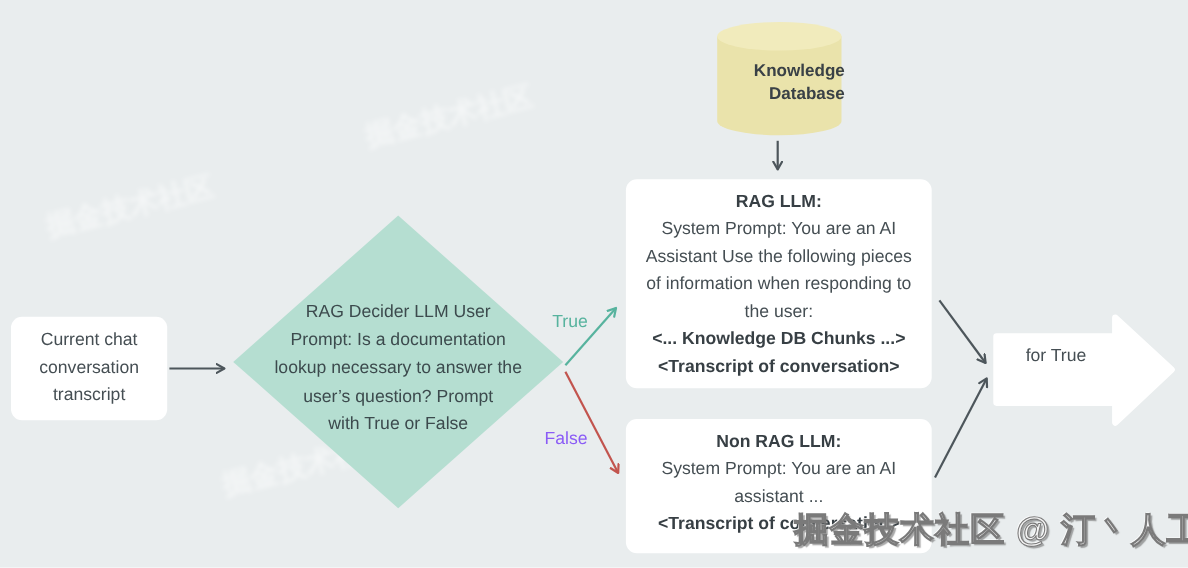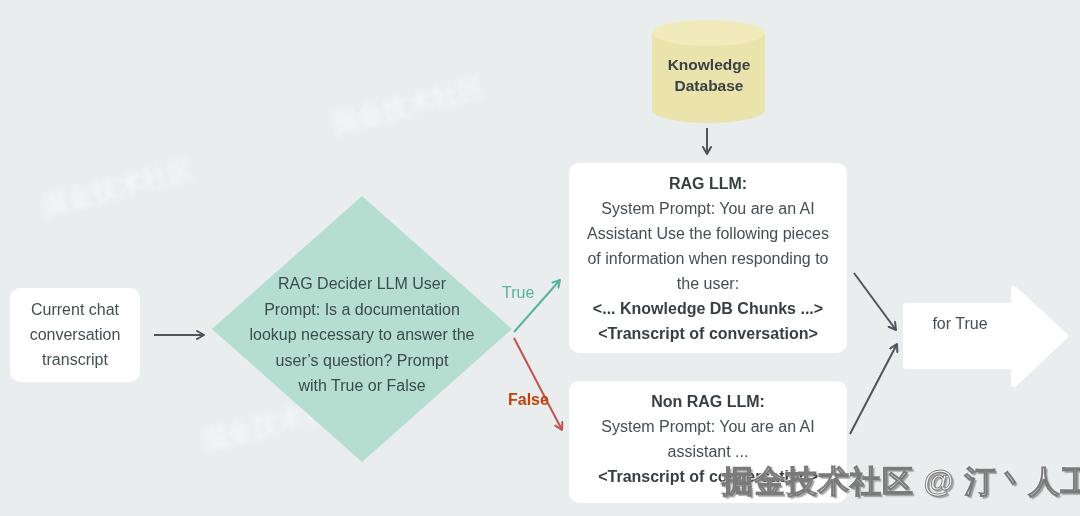--- a/index.html
+++ b/index.html
@@ -14,38 +14,38 @@
     font-size:26px;font-weight:bold;transform:rotate(-14deg);
     pointer-events:none;white-space:nowrap;
   }
   .wbox{
     position:absolute;background:#ffffff;border-radius:10px;
     color:#454e53;font-size:16px;line-height:25px;text-align:center;
     box-sizing:border-box;
   }
   .wbox .line{white-space:nowrap;}
   .b{font-weight:bold;color:#373f44;}
-  #input-box{left:10px;top:288px;width:130px;height:94px;padding-top:9px;text-align:center;}
+  #input-box{left:10px;top:288px;width:142px;height:94px;padding-top:9px;text-align:center;}
   #rag-box{left:569px;top:163px;width:278px;height:190px;padding-top:8px;}
   #nonrag-box{left:569px;top:381px;width:278px;height:122px;padding-top:8px;}
   .diamond-text{
     position:absolute;left:222px;top:271px;width:280px;text-align:center;
     font-size:16px;line-height:25.5px;color:#3c4a4d;
   }
   .db-text{
-    position:absolute;left:650px;top:54px;width:118px;text-align:center;
+    position:absolute;left:650px;top:54px;width:118px;text-align:right;
     font-weight:bold;font-size:15.5px;line-height:21px;color:#3a4146;
   }
   .response-text{
     position:absolute;left:903px;top:311px;width:114px;text-align:center;
     font-size:16px;line-height:25px;color:#454e53;
   }
   .edge-label{position:absolute;font-size:16px;white-space:nowrap;}
   #true-label{left:502px;top:284px;color:#57b39e;}
-  #false-label{left:508px;top:391px;color:#c2410c;font-weight:bold;}
+  #false-label{left:495px;top:391px;color:#8b5cf6;}
   .watermark{
     position:absolute;left:722px;top:461px;z-index:5;
     font-size:31px;font-weight:bold;letter-spacing:1px;white-space:nowrap;
     color:#f4f4f4;
     -webkit-text-stroke:1px #7a7a7a;
     text-shadow:2px 2px 1px rgba(96,96,96,.55), -1px -1px 0 rgba(255,255,255,.85);
   }
 </style>
 </head>
 <body>

